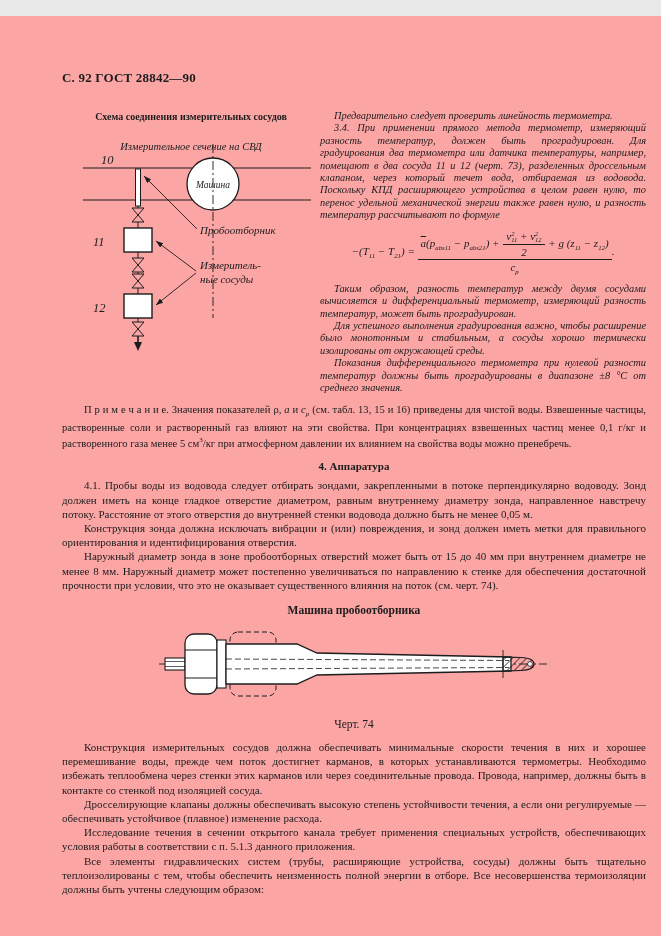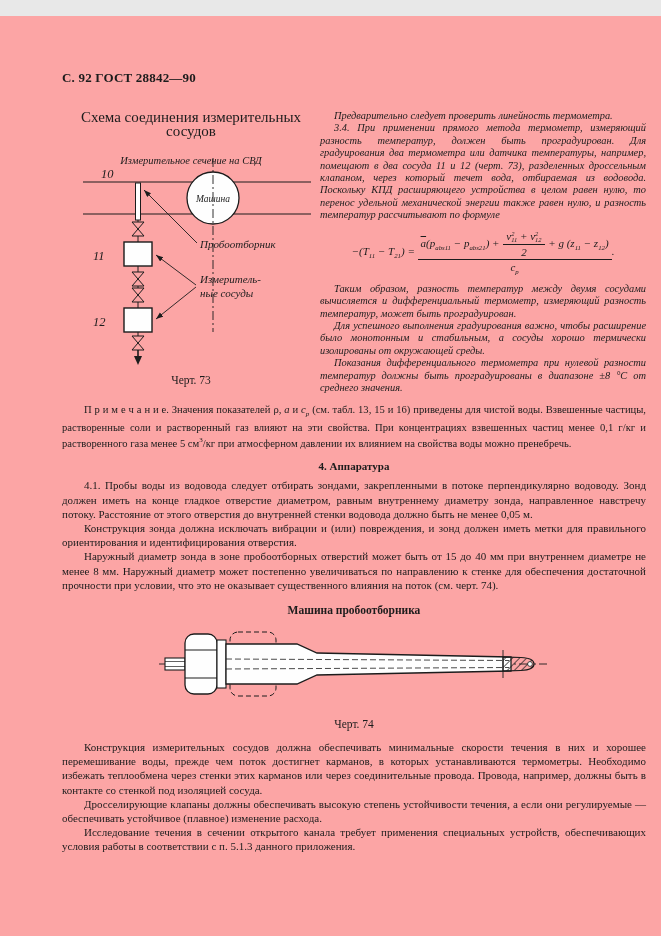--- a/index.html
+++ b/index.html
@@ -11,21 +11,21 @@
     color:#1c1c1c;
     font-family:"Liberation Serif", serif;
     overflow:hidden;
     box-sizing:border-box;
     padding:54px 15px 0 62px;
   }
   .hdr { font-weight:bold; font-size:13px; letter-spacing:0.2px; }
   .columns { display:flex; margin-top:24px; }
   .col-left { width:258px; flex:0 0 258px; }
   .col-right { width:326px; flex:0 0 326px; margin-left:0px; }
-  .fig-title { font-weight:normal; font-size:15px; text-align:center; line-height:14px; }
+  .fig-title { font-weight:bold; font-size:10px; text-align:center; line-height:14px; }
   .fig-caption { text-align:center; font-size:11.5px; margin-top:8px; }
   .rc p { margin:0; font-size:10.4px; line-height:12.4px; text-align:justify; text-indent:14px;font-style:italic; }
   .fw p { margin:0; font-size:11px; line-height:14.2px; text-align:justify; text-indent:22px; }
   .fw p.note { font-size:10.6px; line-height:13.4px; margin-top:8px; }
   .sec-title { font-weight:bold; font-size:11px; text-align:center; margin:10px 0 6px; }
   .fig74-title { font-weight:bold; font-size:11.5px; text-align:center; margin:12px 0 4px; }
   .probe-wrap { text-align:center; margin-top:6px; }
   
   .formula { text-align:center; font-style:italic; font-size:11px; margin:8px 0 8px; white-space:nowrap; }
   .formula sub { font-size:6.8px; }
@@ -99,21 +99,20 @@
 
         <line x1="134" y1="91" x2="81" y2="38" stroke="#1c1c1c" stroke-width="0.9" marker-end="url(#ah)"></line>
         <text x="137" y="96" font-size="11" class="diag-lbl" fill="#1c1c1c">Пробоотборник</text>
 
         <line x1="133" y1="133" x2="93" y2="103" stroke="#1c1c1c" stroke-width="0.9" marker-end="url(#ah)"></line>
         <line x1="133" y1="135" x2="93" y2="167" stroke="#1c1c1c" stroke-width="0.9" marker-end="url(#ah)"></line>
         <text x="137" y="131" font-size="11" class="diag-lbl" fill="#1c1c1c">Измеритель-</text>
         <text x="137" y="145" font-size="11" class="diag-lbl" fill="#1c1c1c">ные сосуды</text>
       </svg>
 
-      <div class="fig-caption">Черт. 73</div>
     </div>
 
     <div class="col-right rc">
       <p>Предварительно следует проверить линейность термометра.</p>
       <p>3.4. При применении прямого метода термометр, измеряющий разность температур, должен быть проградуирован. Для градуирования два термометра или датчика температуры, например, помещают в два сосуда 11 и 12 (черт. 73), разделенных дроссельным клапаном, через который течет вода, отбираемая из водовода. Поскольку КПД расширяющего устройства в целом равен нулю, то перенос удельной механической энергии также равен нулю, и разность температур рассчитывают по формуле</p>
 
       <div class="formula">
         <span><span>−(T</span><sub>11</sub><span> − T</span><sub>21</sub><span>) = </span></span><span class="frac"><span class="num"><span class="ovl">a</span><span>(p</span><sub>abs11</sub><span> − p</span><sub>abs21</sub><span>) + </span><span class="frac inner"><span class="num"><span>v</span><span class="ss"><span>2</span><span>11</span></span><span> + </span><span>v</span><span class="ss"><span>2</span><span>12</span></span></span><span class="den">2</span></span><span> + g (z</span><sub>11</sub><span> − z</span><sub>12</sub><span>)</span></span><span class="den"><span>c</span><sub>p</sub></span></span><span>.</span>
       </div>
 
@@ -170,16 +169,17 @@
           <circle cx="371" cy="42" r="2.4" fill="#fefefe" stroke="#1c1c1c" stroke-width="0.8"></circle>
         </svg>
       </div>
       <div class="fig-caption">Черт. 74</div>
     </div>
 
     <div style="margin-top:10px;">
       <p>Конструкция измерительных сосудов должна обеспечивать минимальные скорости течения в них и хорошее перемешивание воды, прежде чем поток достигнет карманов, в которых устанавливаются термометры. Необходимо избежать теплообмена через стенки этих карманов или через соединительные провода. Провода, например, должны быть в контакте со стенкой под изоляцией сосуда.</p>
       <p>Дросселирующие клапаны должны обеспечивать высокую степень устойчивости течения, а если они регулируемые — обеспечивать устойчивое (плавное) изменение расхода.</p>
       <p>Исследование течения в сечении открытого канала требует применения специальных устройств, обеспечивающих условия работы в соответствии с п. 5.1.3 данного приложения.</p>
+      <p>Все элементы гидравлических систем (трубы, расширяющие устройства, сосуды) должны быть тщательно теплоизолированы с тем, чтобы обеспечить неизменность полной энергии в отборе. Все несовершенства термоизоляции должны быть учтены следующим образом:</p>
     </div>
   </div>
 
 </div>
 
 </body></html>

